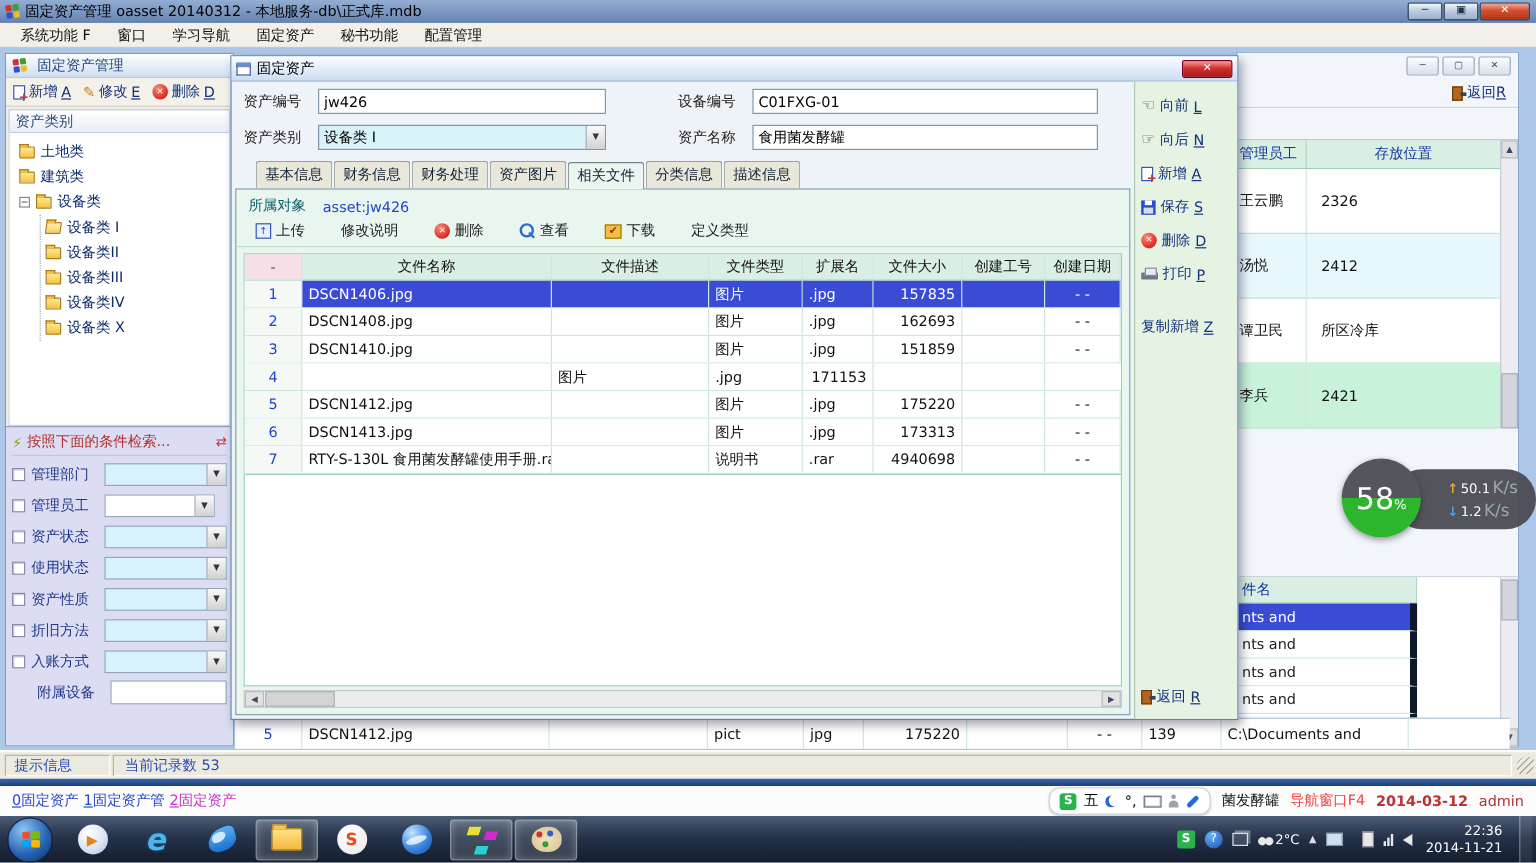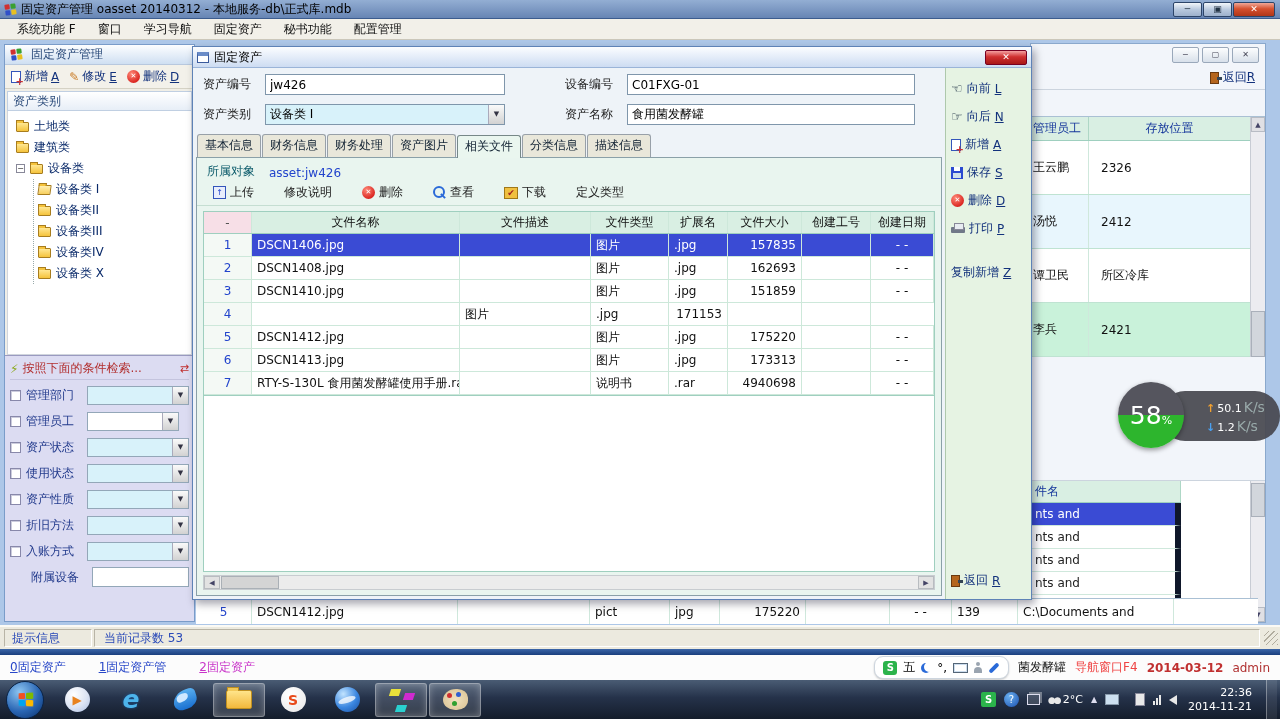--- a/index.html
+++ b/index.html
@@ -56,21 +56,21 @@
 .dlg-close { margin-left:auto; width:42px; height:15px; background:linear-gradient(#f4a0a0,#d03030 45%,#a81818); border:1px solid #702; border-radius:2px; color:#fff; text-align:center; font-size:9px; line-height:13px; font-weight:bold; }
 .dlg-body { flex:1; display:flex; min-height:0; }
 .dlg-main { flex:1; display:flex; flex-direction:column; min-width:0; }
 .form-row { display:flex; align-items:center; height:27px; gap:8px; padding:0 10px; margin-top:3px; flex:none; }
 .form-row label { width:54px; color:#222; flex:none; }
 .inp { height:21px; border:1px solid #7f96ab; background:#fff; padding:0 4px; font-size:12px; font-family:"DejaVu Sans",sans-serif; }
 .inp.w1 { width:240px; }
 .inp.w2 { width:288px; }
 .fspace { width:44px; }
 .cat-combo { width:240px; height:21px; background:#d8f2fa; border:1px solid #7f96ab; position:relative; display:flex; align-items:center; padding:0 4px; }
-.dlg-tabs { display:flex; padding:6px 4px 0; flex:none; }
+.dlg-tabs { display:flex; padding:6px 20px 0; flex:none; }
 .tab { padding:2px 7px 3px; background:#e9e7da; border:1px solid #98a0a8; border-bottom:none; border-radius:3px 3px 0 0; color:#123; margin-right:1px; }
 .tab.active { background:#eaf6ef; position:relative; top:1px; border-color:#788; }
 .dlg-content { flex:1; background:#e9f5ef; border:1px solid #8aa0a8; margin:0 3px 3px; display:flex; flex-direction:column; min-height:0; }
 .owner-row { height:22px; display:flex; gap:14px; padding:3px 10px 0; align-items:flex-end; flex:none; }
 .owner-label { color:#0a5a6a; }
 .owner-val { color:#2244cc; }
 .file-toolbar { height:26px; display:flex; align-items:center; gap:30px; padding:0 16px; border-bottom:1px solid #c5ded2; flex:none; color:#222; }
 .fact { display:flex; align-items:center; gap:4px; }
 .grid { margin:5px 6px 0; border:1px solid #9fcfbf; background:#fff; flex:none; }
 .g-head,.g-row { display:grid; grid-template-columns:48px 208px 131px 78px 59px 74px 69px 1fr; }
@@ -158,21 +158,21 @@
 .sw-circle .pct { font-size:11px; margin-top:10px; }
 
 
 .statusbar { position:absolute; top:625px; left:0; width:1280px; height:24px; background:#eceadf; border-top:2px solid #fbfaf5; display:flex; align-items:center; color:#2a4ab8; }
 .sb-c1 { width:88px; height:18px; margin-left:4px; border:1px solid #b8b4a6; border-right-color:#fff; border-bottom-color:#fff; display:flex; align-items:center; padding:0 7px; flex:none; }
 .sb-c2 { flex:1; height:18px; margin-left:2px; border:1px solid #b8b4a6; border-right-color:#fff; border-bottom-color:#fff; display:flex; align-items:center; padding:0 9px; }
 .sb-grip { width:14px; height:14px; margin:0 2px 0 4px; background:repeating-linear-gradient(135deg,transparent 0 3px,#b0ac9e 3px 4px); flex:none; }
 .app-border { position:absolute; top:649px; left:0; width:1280px; height:6px; background:linear-gradient(#3c66a8,#1b3f7e); }
 
 
-.wintabs { position:absolute; top:655px; left:0; width:1280px; height:25px; background:#fcfcfc; display:flex; align-items:center; padding:0 10px; gap:33px; }
+.wintabs { position:absolute; top:655px; left:0; width:1280px; height:25px; background:#fcfcfc; display:flex; align-items:center; padding:0 10px; gap:4px; }
 .wt-link { color:#2847c8; }
 .wt-link.active { color:#c833c8; }
 .wt-right { margin-left:auto; display:flex; align-items:center; gap:9px; }
 .ime-bar { display:flex; align-items:center; gap:6px; background:#fff; border:1px solid #cdd5de; border-radius:9px; padding:2px 8px; box-shadow:0 1px 2px rgba(0,0,0,.2); }
 .sgreen { width:14px; height:14px; background:#2bb34b; border-radius:3px; color:#fff; font-size:10px; line-height:14px; text-align:center; font-weight:bold; }
 .crescent { width:10px; height:10px; border-radius:50%; box-shadow:inset 3px -1px 0 0 #2a6ad8; }
 .kb { width:15px; height:10px; background:#fff; border:1px solid #567; box-shadow:inset 0 0 0 1px #cde; }
 .person { width:8px; height:6px; background:#9aa4b0; border-radius:4px 4px 0 0; position:relative; margin-top:4px; }
 .person::before { content:""; position:absolute; top:-5px; left:2px; width:4px; height:4px; border-radius:50%; background:#9aa4b0; }
 .wrench { width:12px; height:4px; background:#2a6ad8; border-radius:2px; transform:rotate(-45deg); }

